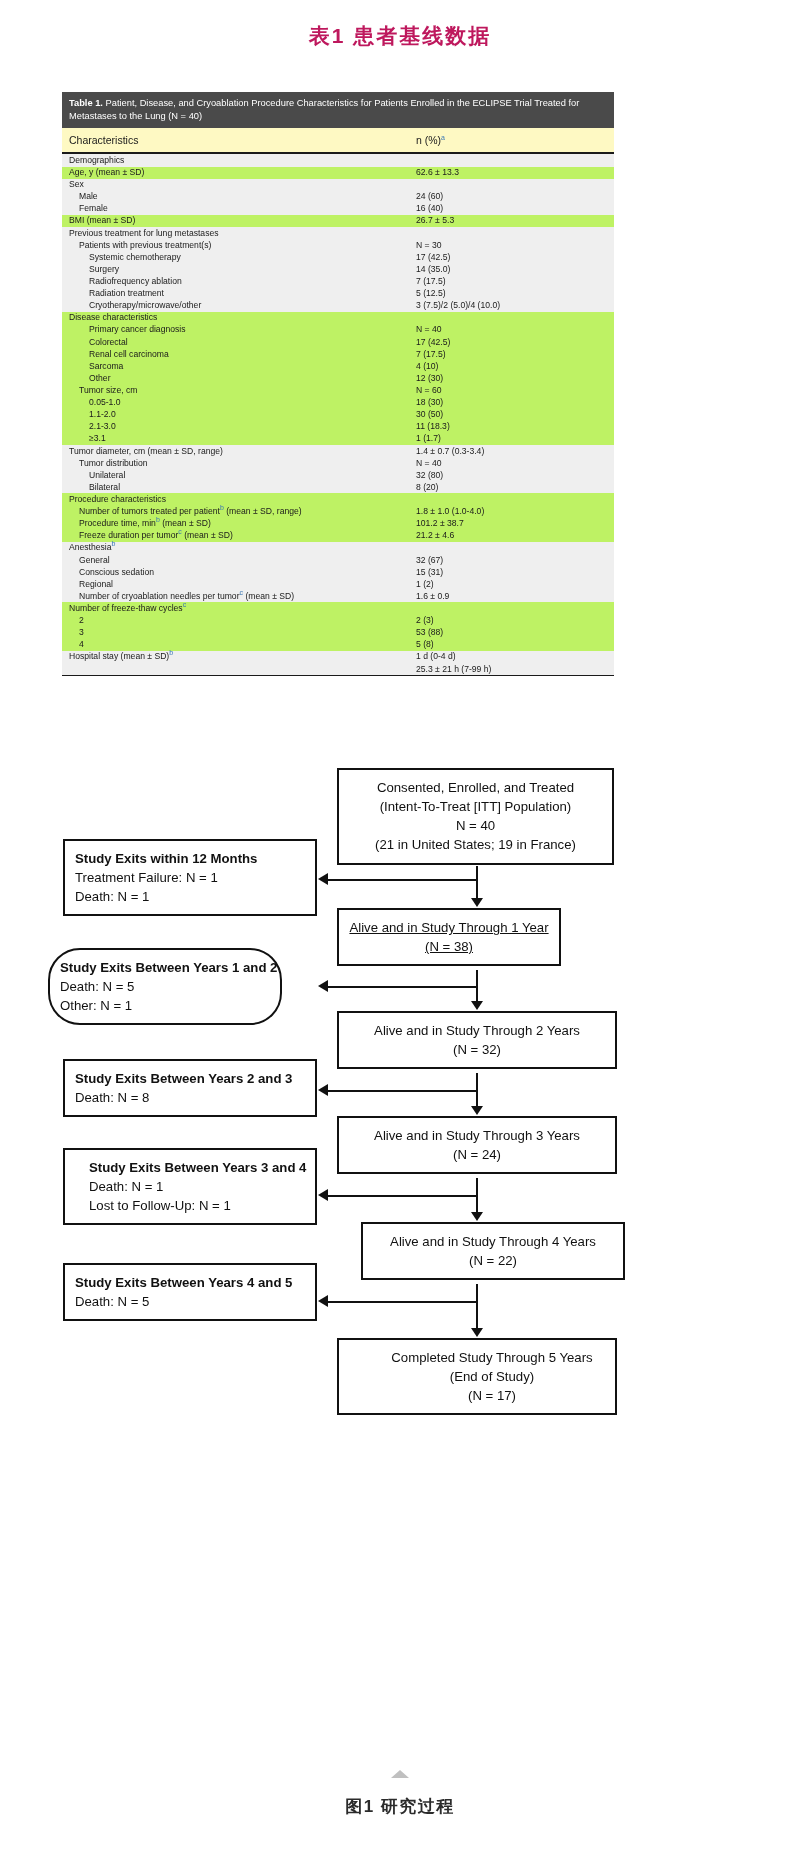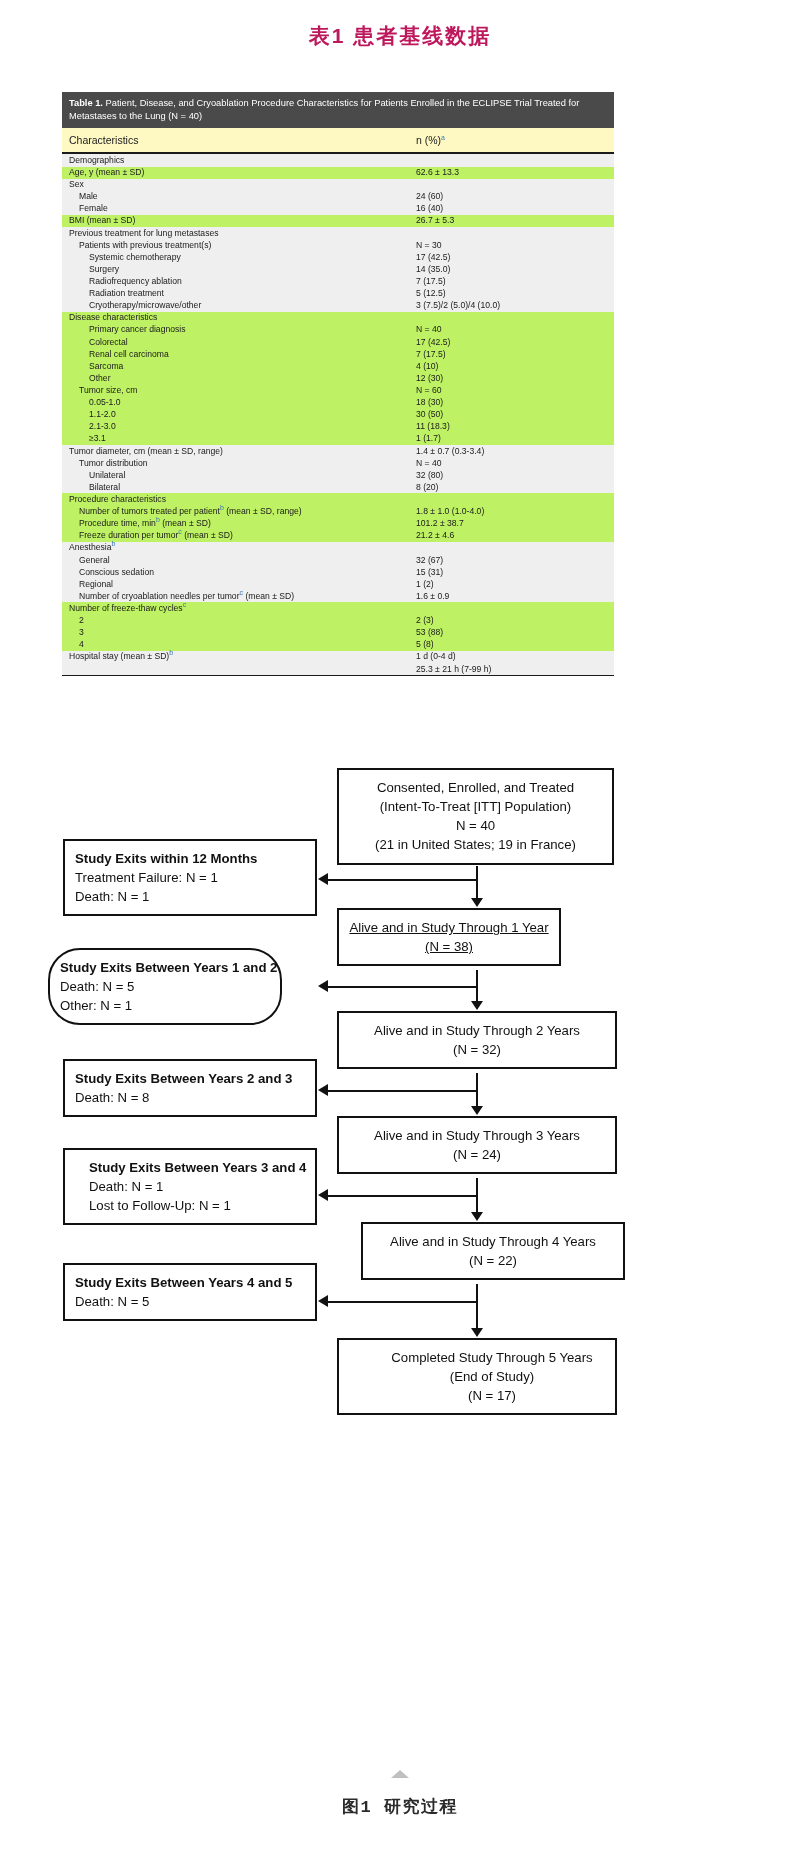--- a/index.html
+++ b/index.html
@@ -119,21 +119,20 @@
     border-bottom: 8px solid #c0c0c0;
   }
   .fig-caption {
     position: absolute;
     top: 1795px; left: 0; width: 800px;
     text-align: center;
     font-size: 17px;
     font-weight: bold;
     letter-spacing: 1.5px;
     color: #2b2b2b;
-    font-family: Liberation Mono, monospace;
   }
 </style>
 </head>
 <body>
 
 <div class="page-title">表1  患者基线数据</div>
 
 <div class="table-wrap">
   <div class="tbl-caption">
     <b>Table 1.</b><span> Patient, Disease, and Cryoablation Procedure Characteristics for Patients Enrolled in the ECLIPSE Trial Treated for Metastases to the Lung (N = 40)</span>

